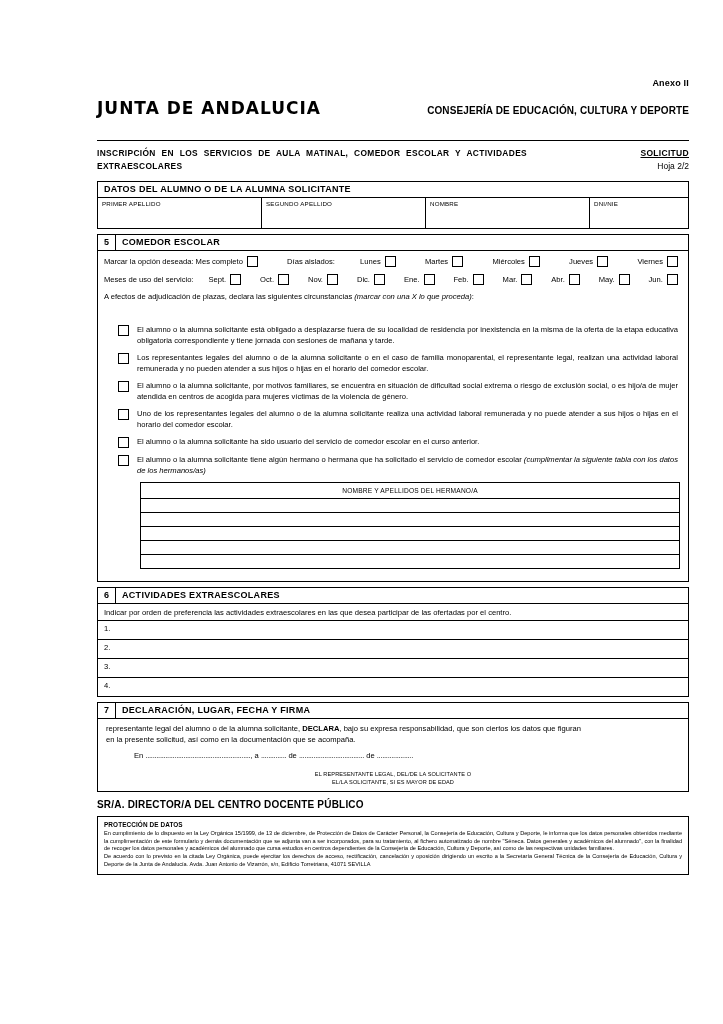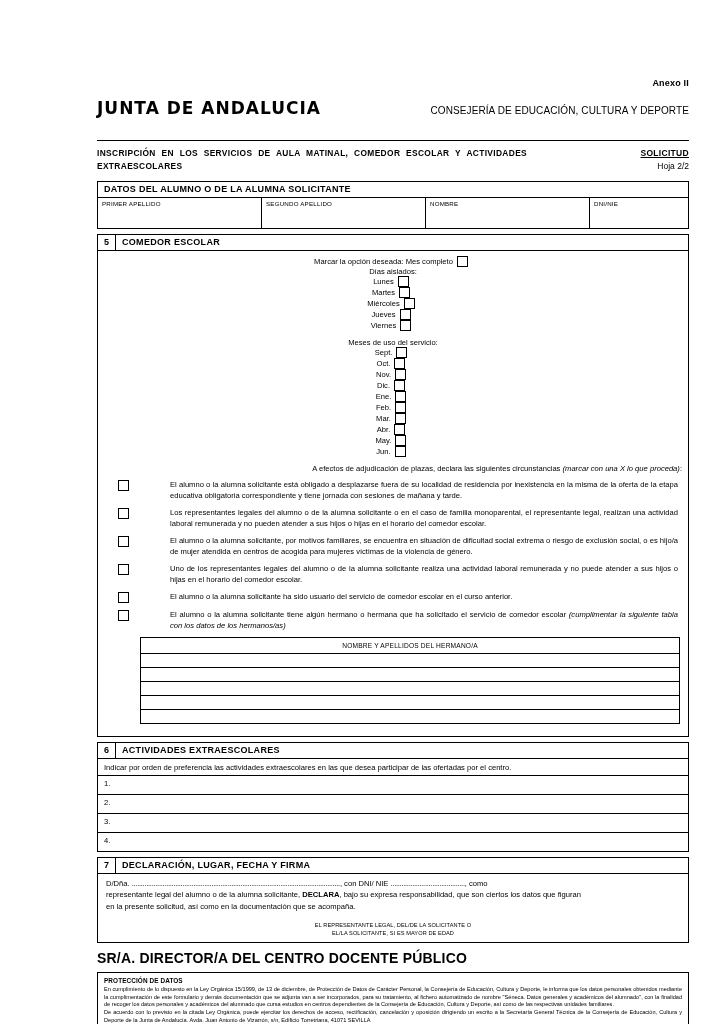--- a/index.html
+++ b/index.html
@@ -43,21 +43,21 @@
   }
   .junta {
     font-size: 17px;
     font-weight: bold;
     letter-spacing: 1px;
     font-family: "DejaVu Sans", sans-serif;
     transform: scaleY(1.05);
   }
   .consejeria {
     font-size: 10px;
-    font-weight: normal;
+    font-weight: bold;
     letter-spacing: .1px;
     padding-bottom: 2px;
   }
   .title-row {
     display: flex;
     justify-content: space-between;
     align-items: flex-start;
     border-top: 1.5px solid #000;
     padding-top: 6px;
     margin-bottom: 8px;
@@ -156,46 +156,43 @@
   .opt {
     display: flex;
     align-items: center;
     white-space: nowrap;
   }
   .spread {
     display: flex;
     justify-content: space-between;
     align-items: center;
     width: 100%;
-    flex-direction: column;
   }
   .months .opt { margin-right: 0; }
   .intro {
     font-size: 7.6px;
-    margin: 2px 0 6px 0;
-    text-align: right;
+    margin: 2px 0 23px 0;
   }
   .intro i { font-style: italic; }
   .claim {
     display: flex;
     align-items: flex-start;
     margin-bottom: 6px;
   }
   .claim .cb {
     margin-top: 1px;
     margin-left: 14px;
     margin-right: 8px;
   }
   .claim .txt {
     font-size: 7.6px;
     line-height: 1.45;
     text-align: justify;
     flex: 1;
     padding-right: 4px;
-    margin-left: 33px;
   }
   .claim .txt i { font-style: italic; }
   
   .herm-wrap {
     margin: 2px 0 6px 36px;
     width: 540px;
   }
   .herm {
     border: 1px solid #000;
     border-collapse: collapse;
@@ -242,21 +239,21 @@
     font-size: 5.6px;
     line-height: 1.5;
     margin-top: 8px;
     letter-spacing: .1px;
   }
   .fdo {
     font-size: 7.6px;
     margin: 26px 0 5px 100px;
   }
   .director {
-    font-size: 14px;
+    font-size: 10px;
     font-weight: bold;
     letter-spacing: .2px;
     margin: 7px 0 6px 0;
   }
   
   .prot {
     border: 1px solid #000;
     padding: 4px 6px 5px 6px;
   }
   .prot-t {
@@ -473,23 +470,23 @@
         <span>4.</span>
       </div>
     </div>
 
     <div class="box">
       <div class="sec-head">
         <div class="sec-num">7</div>
         <div class="sec-title">DECLARACIÓN, LUGAR, FECHA Y FIRMA</div>
       </div>
       <div class="dec">
-        <div><span>D/Dña. </span><span class="dotted">...................................................................................................................</span><span>, con DNI/ NIE </span><span class="dotted">.........................................</span><span>, como</span></div>
         <div><span>representante legal del alumno o de la alumna solicitante, </span><b>DECLARA</b><span>, bajo su expresa responsabilidad, que son ciertos los datos que figuran</span></div>
         <div>en la presente solicitud, así como en la documentación que se acompaña.</div>
+        <div class="dec-en"><span>En </span><span class="dotted">..........................................................</span><span>, a </span><span class="dotted">..............</span><span> de </span><span class="dotted">....................................</span><span> de </span><span class="dotted">....................</span></div>
         <div class="dec-sub">
           <div>EL REPRESENTANTE LEGAL, DEL/DE LA SOLICITANTE O</div>
           <div>EL/LA SOLICITANTE, SI ES MAYOR DE EDAD</div>
         </div>
       </div>
     </div>
 
     <div class="director">SR/A. DIRECTOR/A DEL CENTRO DOCENTE PÚBLICO</div>
 
     <div class="prot">

